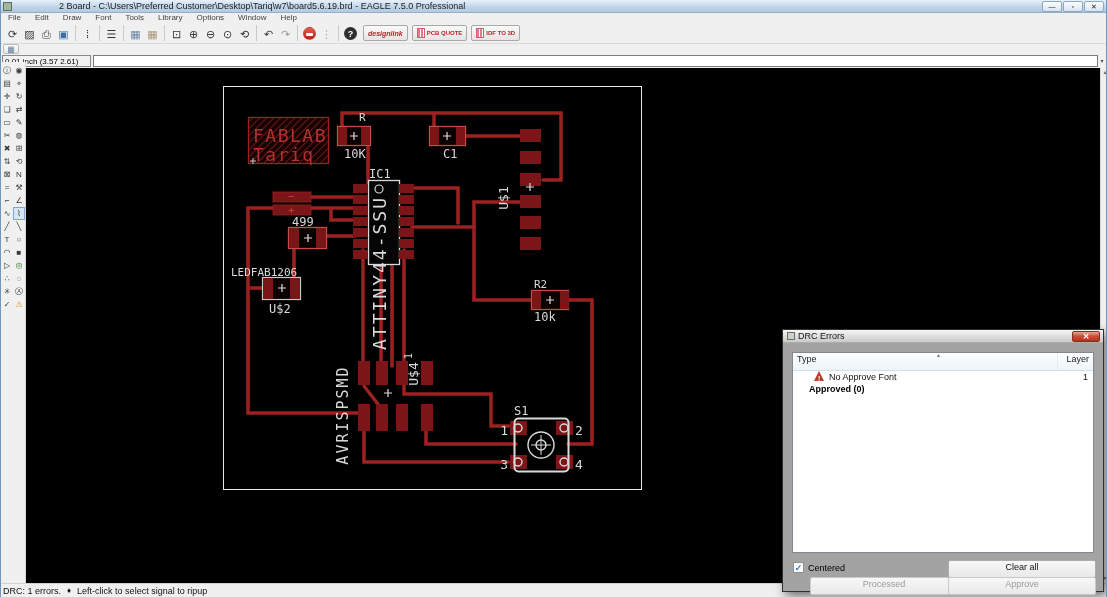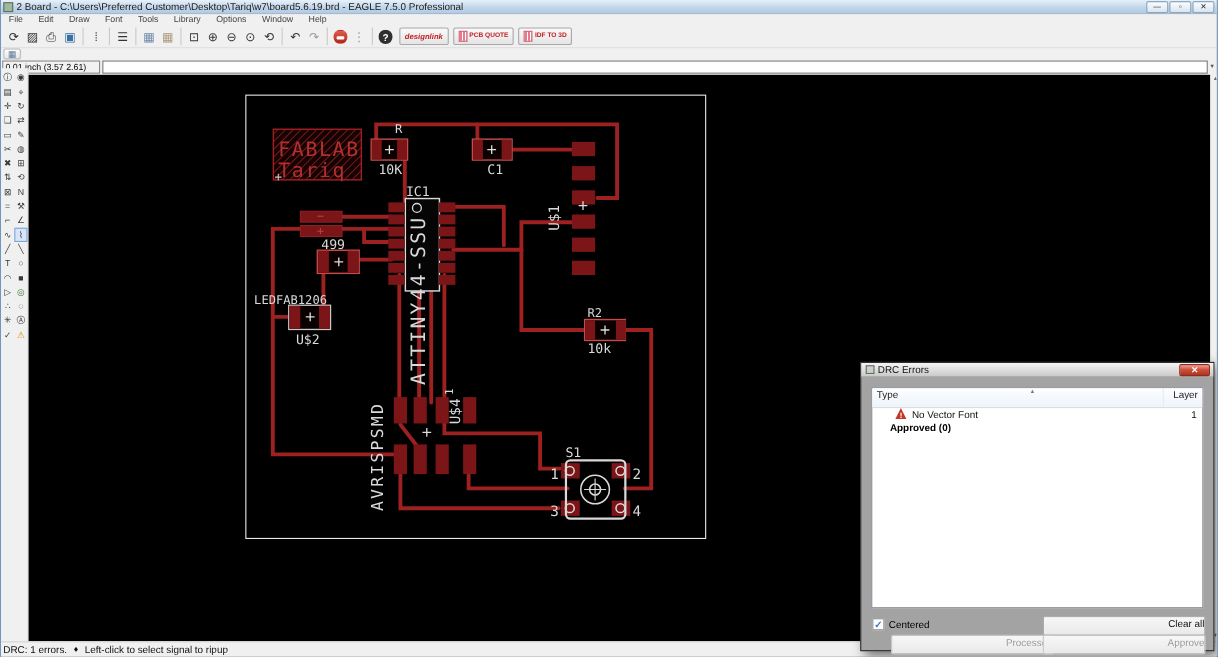--- a/index.html
+++ b/index.html
@@ -5,21 +5,21 @@
   * { margin:0; padding:0; box-sizing:border-box; }
   html,body { width:1107px; height:597px; }
   body { position:relative; font-family:"Liberation Sans",sans-serif; background:#F0F0F0; overflow:hidden;
          border-left:1px solid #7396BE; border-right:1px solid #7396BE; }
 
   
   .titlebar { position:absolute; top:0; left:0; right:0; height:13px;
     background:linear-gradient(#E8F1FA,#BED4E9 60%,#B3CBE2); border-bottom:1px solid #96AFC7;
     display:flex; align-items:center; font-size:9px; color:#1b1b1b; padding-left:2px; }
   .app-icon { width:9px; height:9px; background:#9FB89F; border:1px solid #5f6f5f; margin-right:3px; flex:none; }
-  .title-text { white-space:nowrap; overflow:hidden; }
+  .title-text { white-space:nowrap; overflow:hidden;margin-left:44px; }
   .win-controls { position:absolute; right:2px; top:1px; display:flex; gap:1px; }
   .win-btn { width:20px; height:11px; font-size:7px; line-height:10px; text-align:center; color:#222;
     background:linear-gradient(#FBFDFE,#D9E4F0); border:1px solid #8FA8C0; border-radius:2px; }
 
   
   .menubar { position:absolute; top:13px; left:0; right:0; height:10px; background:#F0F0F0;
     display:flex; align-items:center; font-size:8px; color:#444; }
   .menu-item { padding:0 7px; line-height:10px; }
 
   
@@ -84,21 +84,21 @@
   .expander { position:absolute; left:5px; top:4px; width:0; height:0; border-left:5px solid transparent; border-bottom:5px solid #4a4a4a; }
   .grp { padding-left:16px; font-weight:bold; color:#000; }
   .warn { position:relative; width:12px; height:10px; display:inline-block; vertical-align:-1px; margin-left:20px; }
   .warn::before { content:""; position:absolute; left:1px; top:0; border-left:5px solid transparent; border-right:5px solid transparent; border-bottom:10px solid #C0392B; }
   .warn::after { content:"!"; position:absolute; left:5px; top:2px; color:#fff; font-size:7px; font-weight:bold; }
   .err-text { margin-left:4px; color:#111; }
   .layer-val { position:absolute; right:5px; top:0; color:#111; }
   .dlg-check { position:absolute; left:10px; top:232px; display:flex; align-items:center; gap:4px; }
   .chk { width:11px; height:11px; background:#fff; border:1px solid #8E8F8F; color:#3477BC; font-size:9px; line-height:10px; text-align:center; font-weight:bold; }
   .btn { position:absolute; height:18px; background:linear-gradient(#F7F7F7,#E9E9E9); border:1px solid #ACACAC; border-radius:2px;
-    text-align:right; line-height:13px; color:#111; }
+    text-align:center; line-height:13px; color:#111; }
   .btn.disabled { color:#9B9B9B; border-color:#C9C9C9; }
   .btn-clear { left:165px; top:230px; width:148px; }
   .btn-processed { left:27px; top:247px; width:148px; }
   .btn-approve { left:165px; top:247px; width:148px; }
 
   
   .statusbar { position:absolute; bottom:0; left:0; right:0; height:14px; background:#F0F0F0;
     border-top:1px solid #D2D2D2; font-size:9px; color:#111; display:flex; align-items:center; padding-left:2px; gap:6px; }
   .marker { font-size:8px; }
 </style>
@@ -411,21 +411,21 @@
     <span>DRC Errors</span>
     <span class="dlg-close">✕</span>
   </div>
   <div class="dlg-list">
     <div class="lst-header">
       <span class="col-type">Type</span>
       <span class="sort-arrow">▴</span>
       <span class="col-layer">Layer</span>
     </div>
     <div class="lst-row">
-      <span class="warn"></span><span class="err-text">No Vector Font</span>
+      <span class="warn"></span><span class="err-text">No Approve Font</span>
       <span class="layer-val">1</span>
     </div>
     <div class="lst-row">
       <span class="grp">Approved (0)</span>
     </div>
   </div>
   <div class="dlg-check">
     <span class="chk">✓</span>
     <span>Centered</span>
   </div>

